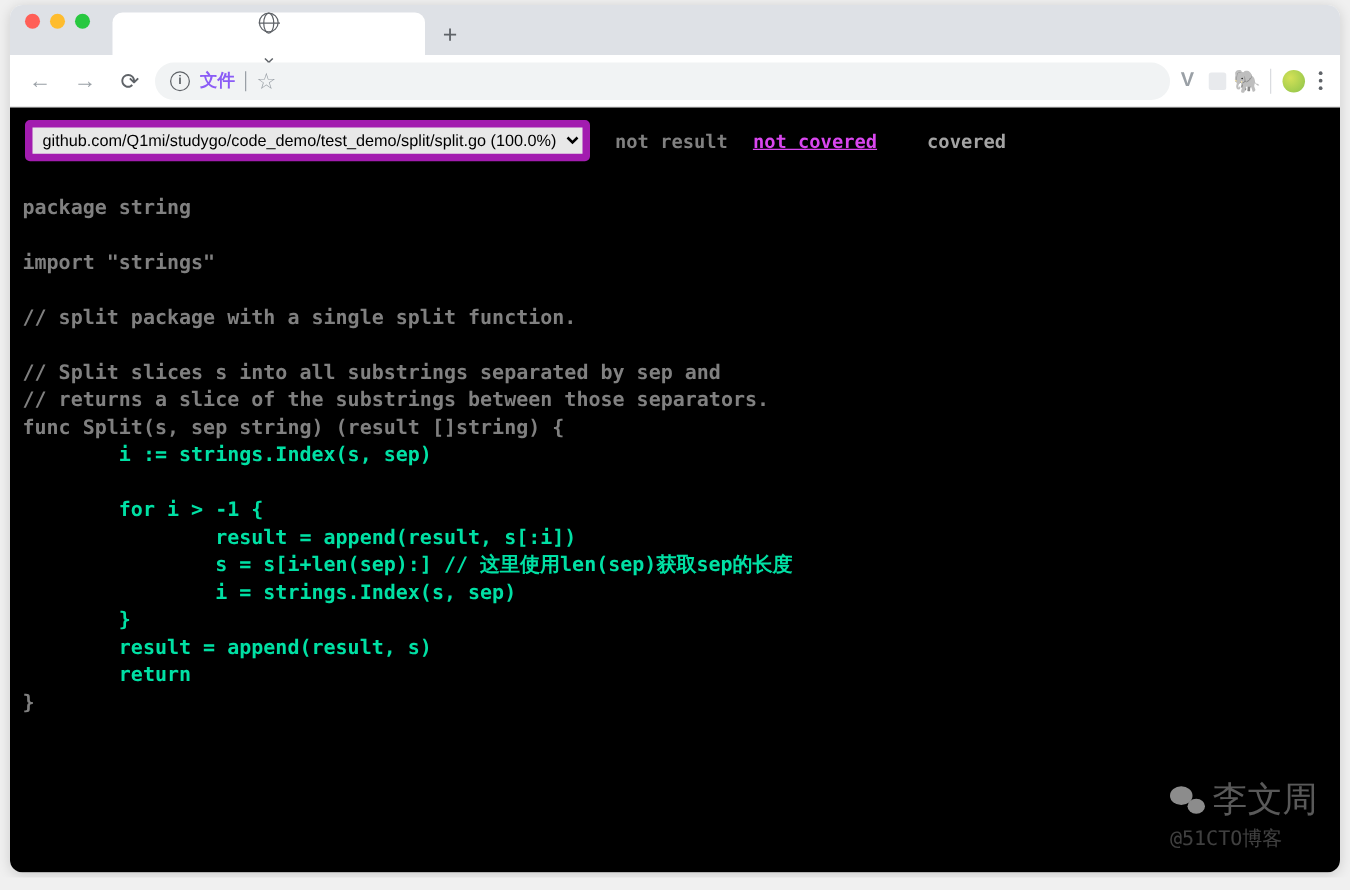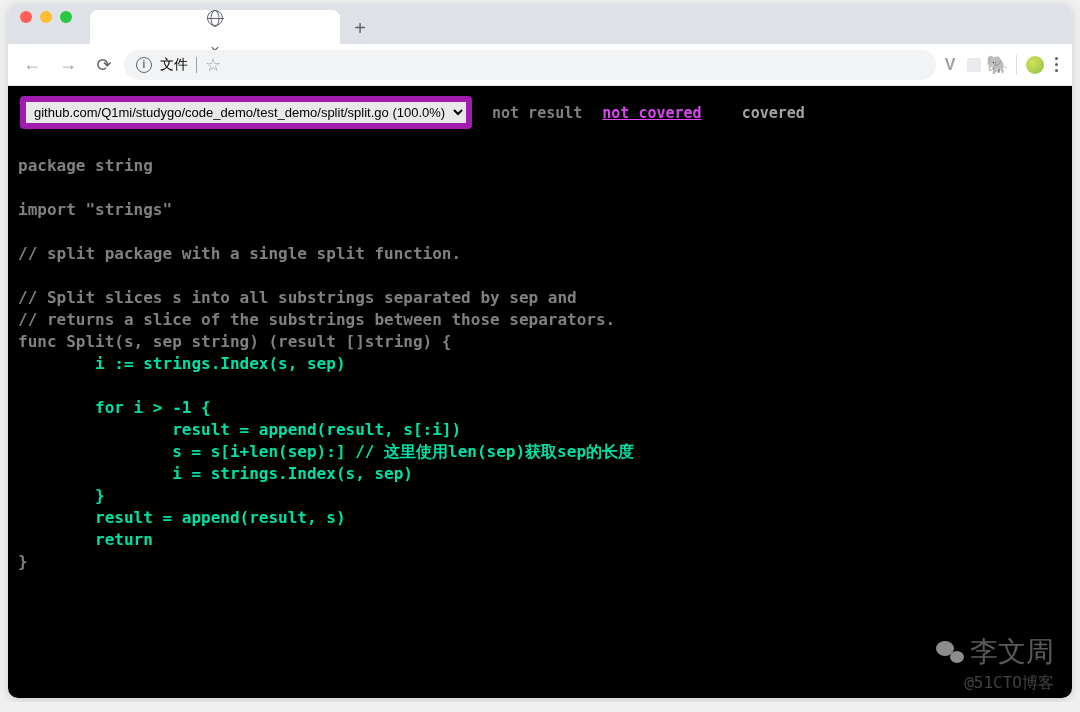--- a/index.html
+++ b/index.html
@@ -113,21 +113,21 @@
   font-size: 14px;
   color: #5f6368;
   overflow: hidden;
 }
 .info-icon {
   width: 16px; height: 16px; border: 1.5px solid #5f6368;
   border-radius: 50%; display: flex; align-items: center;
   justify-content: center; font-size: 10px; font-weight: bold;
   flex-shrink: 0;
 }
-.url-prefix { color: #000000; flex-shrink: 0; }
+.url-prefix { color: #8b5cf6; flex-shrink: 0; font-weight: bold; }
 .url-divider { width: 1px; height: 16px; background: #9aa0a6; flex-shrink: 0; }
 .url-path {
   color: #202124; white-space: nowrap; overflow: hidden;
   text-overflow: ellipsis; flex: 1;
 }
 .star-icon {
   color: #9aa0a6; font-size: 18px; flex-shrink: 0;
 }
 .ext-icon {
   width: 20px; height: 20px; display: flex;
@@ -179,22 +179,22 @@
   font-size: 16px;
   line-height: 22px;
   white-space: pre;
   font-weight: bold;
 }
 .nt { color: #808080; }
 .cov { color: #00e0a4; }
 
 .watermark {
   position: absolute;
-  right: 18px; bottom: 4px;
-  text-align: right;
+  right: 18px; bottom: 16px;
+  text-align: left;
   color: rgba(255,255,255,0.35);
 }
 .watermark .wname {
   font-size: 28px; font-family: sans-serif;
   display: flex; align-items: center; justify-content: flex-end; gap: 6px;
 }
 .watermark .wsub { font-size: 16px; color: rgba(255,255,255,0.25); margin-top: 2px; }
 .wechat-icon {
   width: 28px; height: 22px; position: relative; opacity: 0.55;
 }

